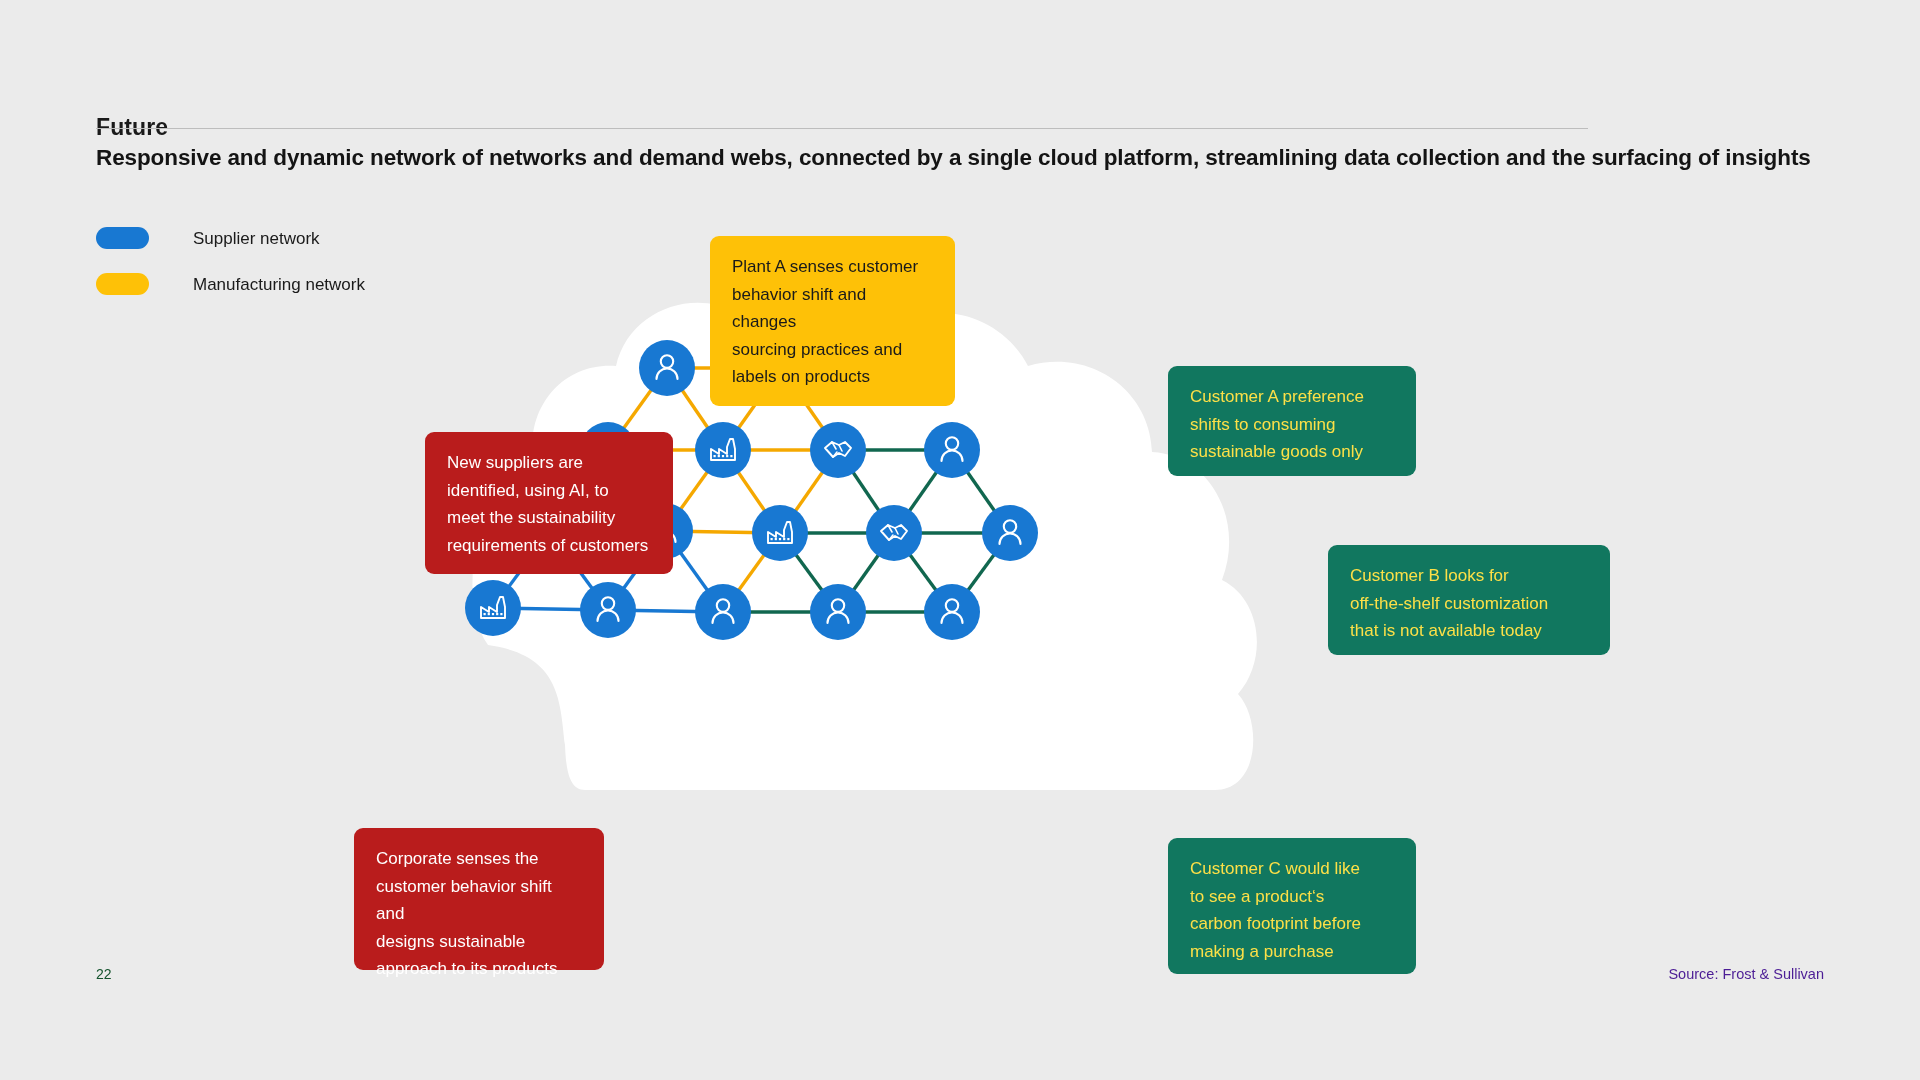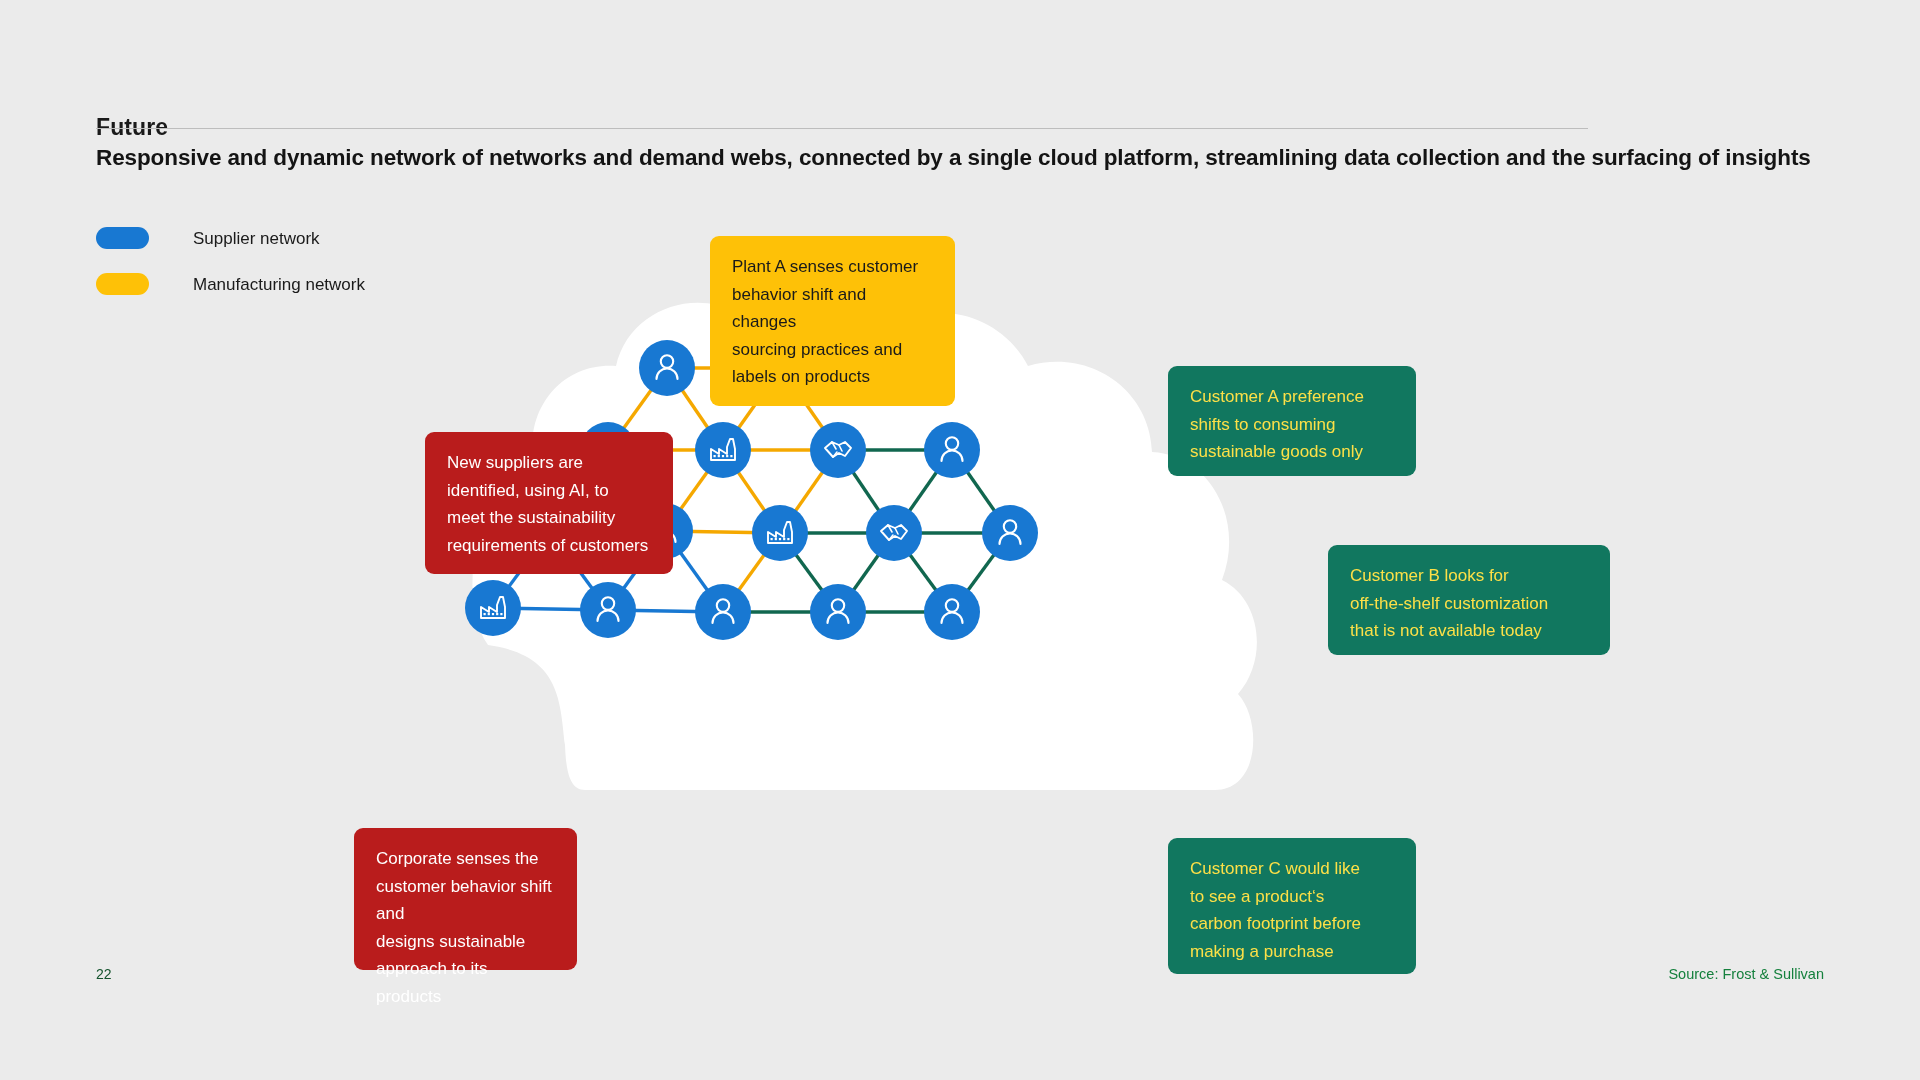--- a/index.html
+++ b/index.html
@@ -46,21 +46,21 @@
   }
   .callout .tail{position:absolute;width:0;height:0;}
 
   .c-yellow{background:#fec107;color:#1a1a1a;}
   .c-blue{background:#b91c1c;color:#ffffff;}
   .c-green{background:#11775f;color:#fde047;}
   .footer-page{
     position:absolute;left:96px;top:966px;font-size:14px;color:#14532d;
   }
   .footer-src{
-    position:absolute;right:96px;top:966px;font-size:14.5px;color:#15803d;
+    position:absolute;right:96px;top:966px;font-size:14.5px;color:#4c1d95;
     text-align:left;
   }
 </style>
 </head>
 <body>
 
 <div class="slide">
 
   <div class="eyebrow">Future</div>
   <div class="rule"></div>
@@ -258,21 +258,21 @@
 
   <div class="callout c-green" style="left:1328px;top:545px;width:282px;height:110px;">
     <div>Customer B looks for</div>
     <div>off-the-shelf customization</div>
     <div>that is not available today</div>
     <svg class="tail" style="left:-52px;top:44px;" width="60" height="70" viewBox="0 0 60 70">
       <path d="M 54 0 L 54 66 L 0 66 Z" fill="#11775f"></path>
     </svg>
   </div>
 
-  <div class="callout c-blue" style="left:354px;top:828px;width:223px;height:142px;">
+  <div class="callout c-blue" style="left:354px;top:828px;width:250px;height:142px;">
     <div>Corporate senses the</div>
     <div>customer behavior shift and</div>
     <div>designs sustainable</div>
     <div>approach to its products</div>
     <svg class="tail" style="left:192px;top:-46px;" width="60" height="52" viewBox="0 0 60 52">
       <path d="M 56 0 L 56 48 L 0 48 Z" fill="#1878d2"></path>
     </svg>
   </div>
 
   <div class="callout c-green" style="left:1168px;top:838px;width:248px;height:136px;">

